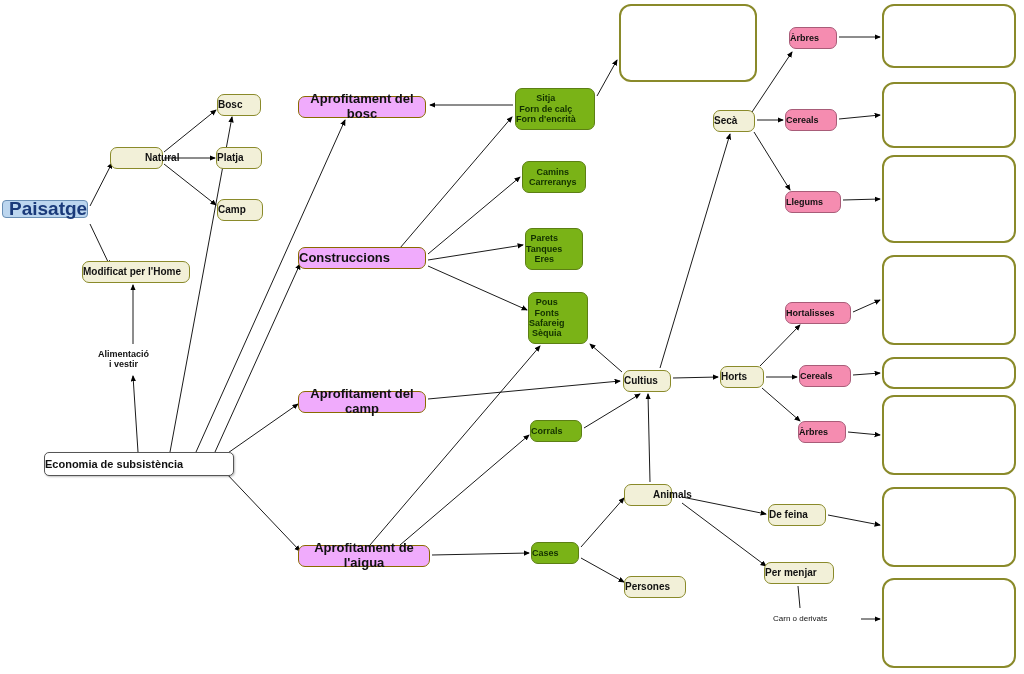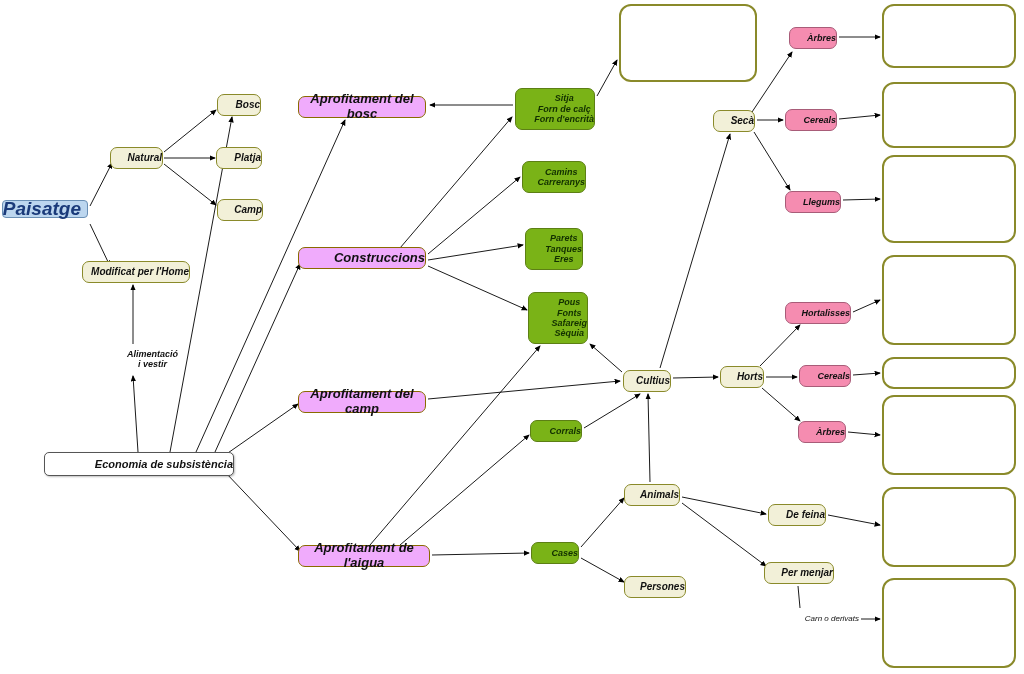--- a/index.html
+++ b/index.html
@@ -21,25 +21,24 @@
     top: 0;
     width: 1024px;
     height: 674px;
     pointer-events: none;
   }
   .node {
     position: absolute;
     box-sizing: border-box;
     display: flex;
     align-items: center;
-    justify-content: flex-end;
+    justify-content: flex-start;
     text-align: center;
     line-height: 1.15;
     white-space: pre-line;
-    font-style: italic;
   }
   
   .n-cream {
     background: #f2f0d8;
     border: 1px solid #8a8a2a;
     border-radius: 7px;
     font-size: 10px;
     font-weight: bold;
     color: #111;
   }
@@ -194,21 +193,21 @@
 Tanques
 Eres</span></div>
       <div class="node n-green" style="left: 528px; top: 292px; width: 60px; height: 52px;"><span>Pous
 Fonts
 Safareig
 Sèquia</span></div>
       <div class="node n-green" style="left: 530px; top: 420px; width: 52px; height: 22px;"><span>Corrals</span></div>
       <div class="node n-green" style="left: 531px; top: 542px; width: 48px; height: 22px;"><span>Cases</span></div>
       <div class="node n-cream" style="left: 624px; top: 576px; width: 62px; height: 22px;"><span>Persones</span></div>
       <div class="node n-cream" style="left: 623px; top: 370px; width: 48px; height: 22px;"><span>Cultius</span></div>
-      <div class="node n-cream" style="left: 624px; top: 484px; width: 56px; height: 22px;"><span>Animals</span></div>
+      <div class="node n-cream" style="left: 624px; top: 484px; width: 48px; height: 22px; padding-left: 28px;"><span>Animals</span></div>
       <div class="node n-cream" style="left: 713px; top: 110px; width: 42px; height: 22px;"><span>Secà</span></div>
       <div class="node n-cream" style="left: 720px; top: 366px; width: 44px; height: 22px;"><span>Horts</span></div>
       <div class="node n-cream" style="left: 768px; top: 504px; width: 58px; height: 22px;"><span>De feina</span></div>
       <div class="node n-cream" style="left: 764px; top: 562px; width: 70px; height: 22px;"><span>Per menjar</span></div>
       <div class="node n-plain-small" style="left: 773px; top: 611px; width: 86px; height: 16px;"><span>Carn o derivats</span></div>
       <div class="node n-pink" style="left: 789px; top: 27px; width: 48px; height: 22px;"><span>Àrbres</span></div>
       <div class="node n-pink" style="left: 785px; top: 109px; width: 52px; height: 22px;"><span>Cereals</span></div>
       <div class="node n-pink" style="left: 785px; top: 191px; width: 56px; height: 22px;"><span>Llegums</span></div>
       <div class="node n-pink" style="left: 785px; top: 302px; width: 66px; height: 22px;"><span>Hortalisses</span></div>
       <div class="node n-pink" style="left: 799px; top: 365px; width: 52px; height: 22px;"><span>Cereals</span></div>

